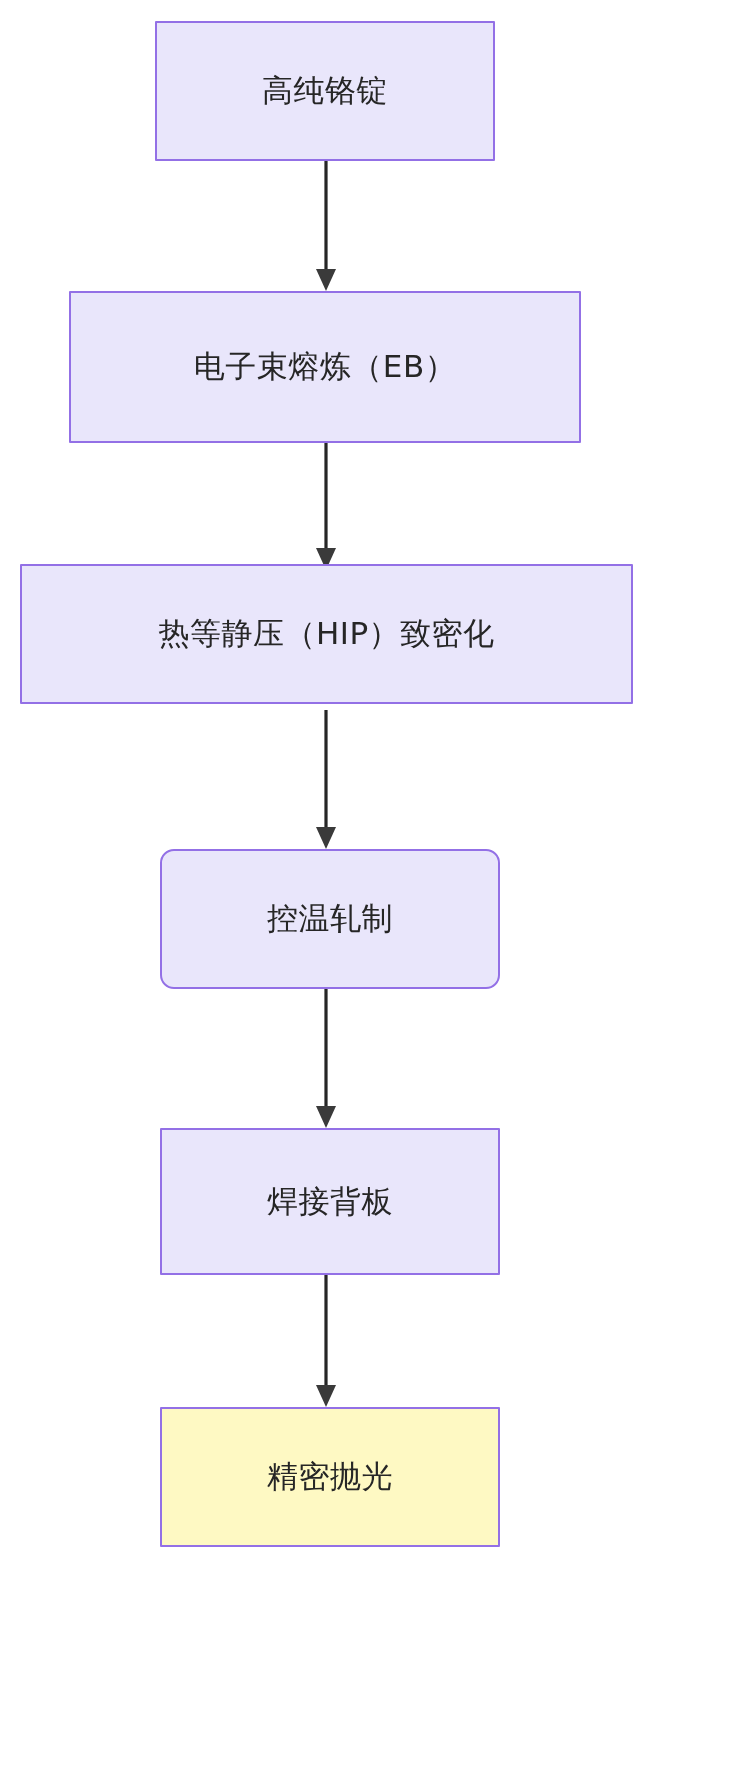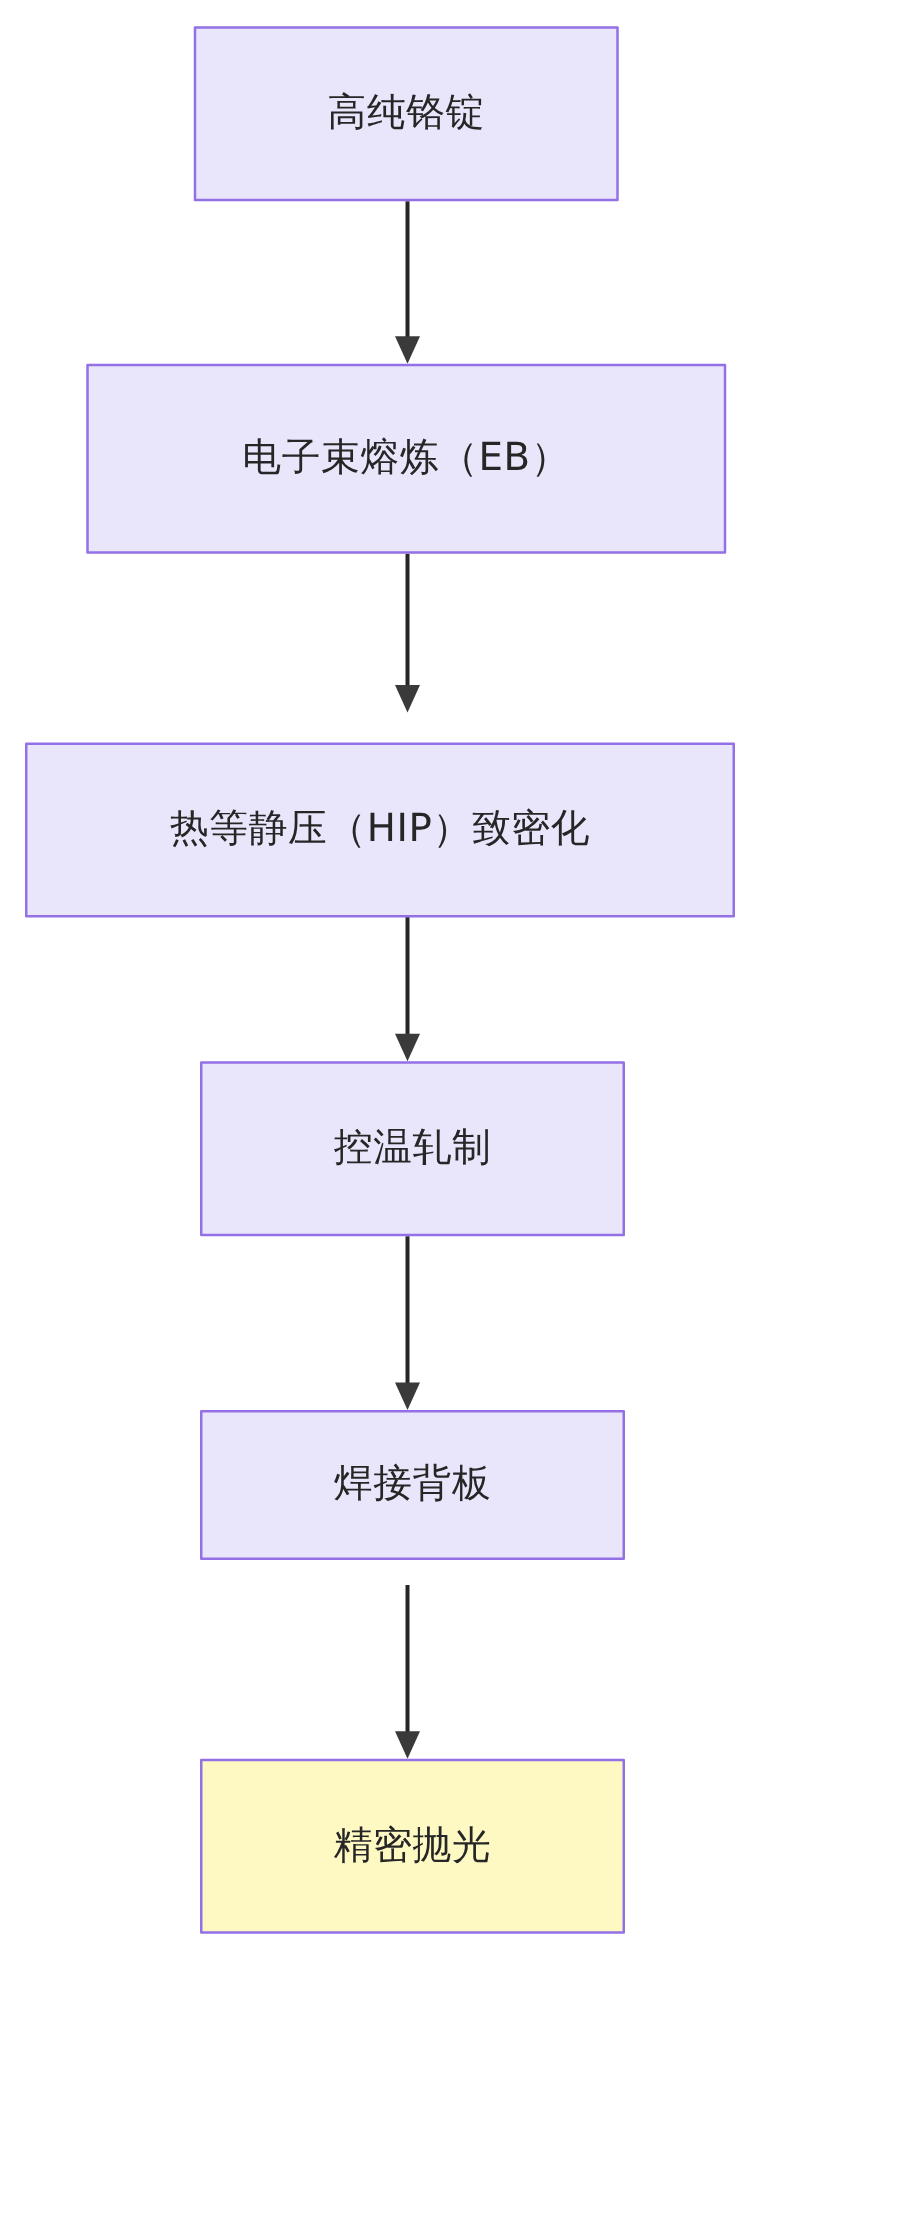--- a/index.html
+++ b/index.html
@@ -77,29 +77,29 @@
   </svg>
 
   <div class="node" id="node-n2" style="left: 69px; top: 291px; width: 512px; height: 152px; background: rgb(233, 230, 251); border-color: rgb(147, 112, 230);">
     <span class="node-label" style="color: rgb(38, 38, 38);">电子束熔炼（EB）</span>
   </div>
 
   <div class="node" id="node-n1" style="left: 155px; top: 21px; width: 340px; height: 140px; background: rgb(233, 230, 251); border-color: rgb(147, 112, 230);">
     <span class="node-label" style="color: rgb(38, 38, 38);">高纯铬锭</span>
   </div>
 
-  <div class="node" id="node-n3" style="left: 20px; top: 594px; width: 568px; height: 140px; background: rgb(233, 230, 251); border-color: rgb(147, 112, 230);">
+  <div class="node" id="node-n3" style="left: 20px; top: 564px; width: 613px; height: 140px; background: rgb(233, 230, 251); border-color: rgb(147, 112, 230);">
     <span class="node-label" style="color: rgb(38, 38, 38);">热等静压（HIP）致密化</span>
   </div>
 
-  <div class="node" id="node-n4" style="left: 160px; top: 849px; width: 340px; height: 140px; background: rgb(233, 230, 251); border-color: rgb(147, 112, 230);">
+  <div class="node" id="node-n4" style="left: 160px; top: 849px; width: 340px; height: 140px; background: rgb(233, 230, 251); border-color: rgb(147, 112, 230); border-radius: 14px;">
     <span class="node-label" style="color: rgb(38, 38, 38);">控温轧制</span>
   </div>
 
-  <div class="node" id="node-n5" style="left: 160px; top: 1128px; width: 340px; height: 120px; background: rgb(233, 230, 251); border-color: rgb(147, 112, 230);">
+  <div class="node" id="node-n5" style="left: 160px; top: 1128px; width: 340px; height: 147px; background: rgb(233, 230, 251); border-color: rgb(147, 112, 230);">
     <span class="node-label" style="color: rgb(38, 38, 38);">焊接背板</span>
   </div>
 
   <div class="node" id="node-n6" style="left: 160px; top: 1407px; width: 340px; height: 140px; background: #fef9c3; border-color: rgb(147, 112, 230);">
     <span class="node-label" style="color: rgb(38, 38, 38);">精密抛光</span>
   </div>
 
 </div>
 
 </body></html>

